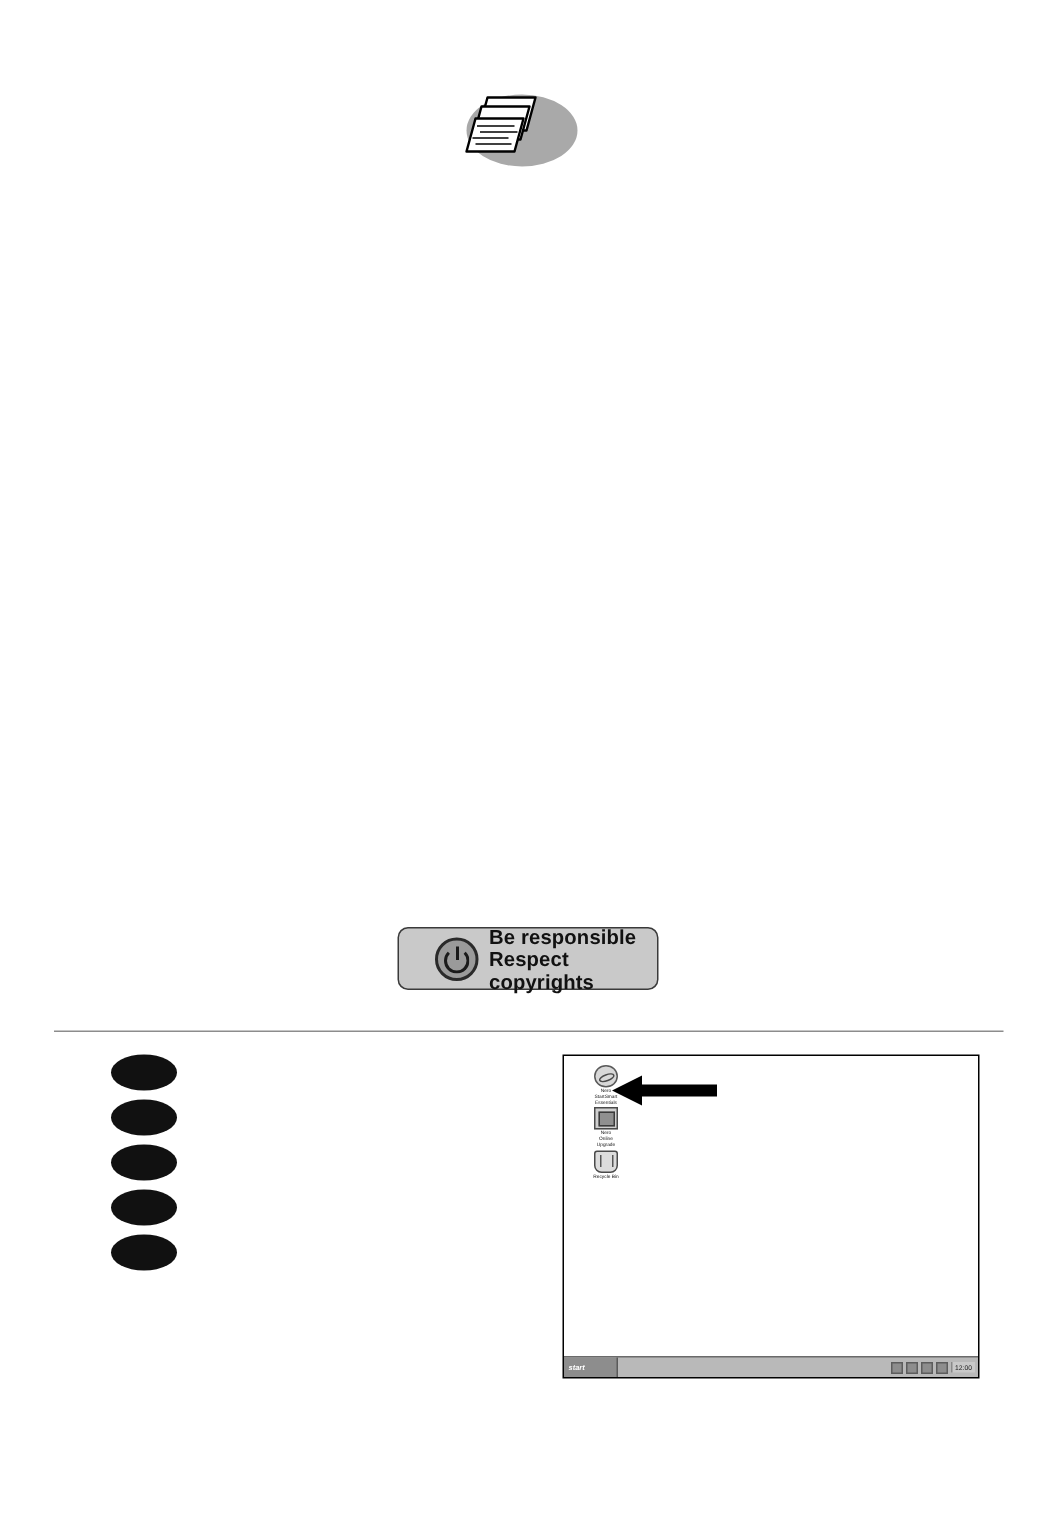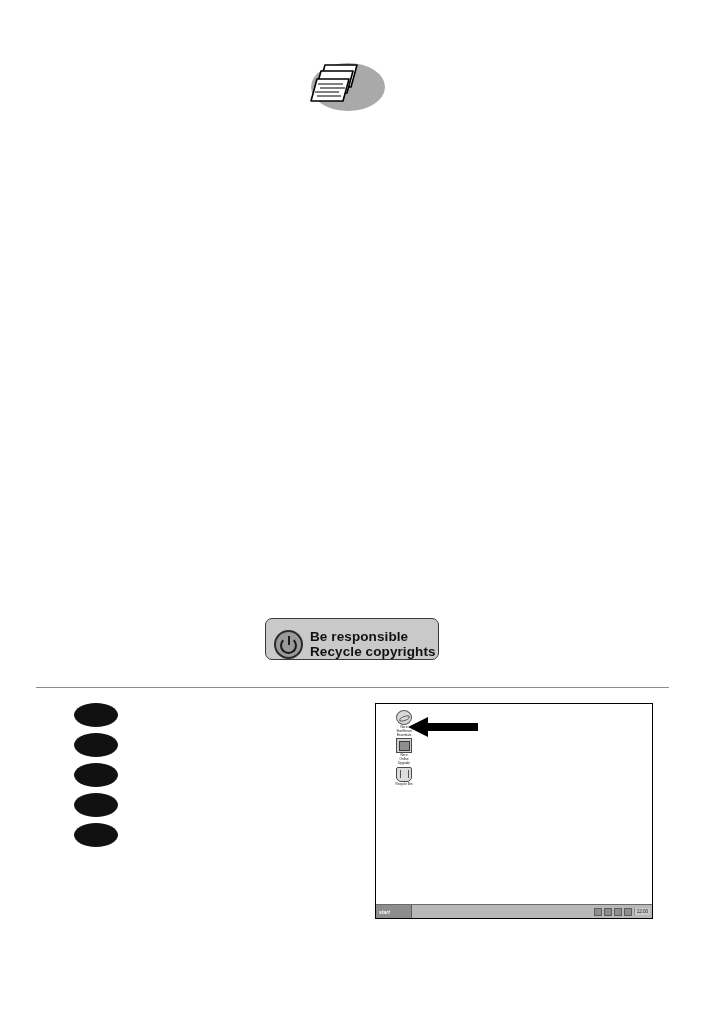--- a/index.html
+++ b/index.html
@@ -43,22 +43,22 @@
   #responsible-banner {
     position: absolute;
     left: 265px;
     top: 618px;
     width: 174px;
     height: 42px;
     background: #c9c9c9;
     border: 1px solid #3a3a3a;
     border-radius: 7px;
     display: flex;
-    align-items: flex-end;
-    padding-left: 8px;
+    align-items: center;
+    padding-left: 24px;
     box-sizing: border-box;
   }
   #responsible-banner .power-icon {
     width: 25px;
     height: 25px;
     border-radius: 50%;
     background: #9a9a9a;
     border: 2px solid #2a2a2a;
     position: relative;
     flex: 0 0 auto;
@@ -272,21 +272,21 @@
       <path d="M10 35 L34 35"></path>
       <path d="M12 39 L36 39"></path>
     </g>
   </svg>
 </div>
 
 <div id="responsible-banner">
   <div class="power-icon"></div>
   <div class="banner-text">
     <div>Be responsible</div>
-    <div>Recycle copyrights</div>
+    <div>Respect copyrights</div>
   </div>
 </div>
 
 <div id="page-divider"></div>
 
 <div id="bullet-column">
   <div class="bullet"></div>
   <div class="bullet"></div>
   <div class="bullet"></div>
   <div class="bullet"></div>

